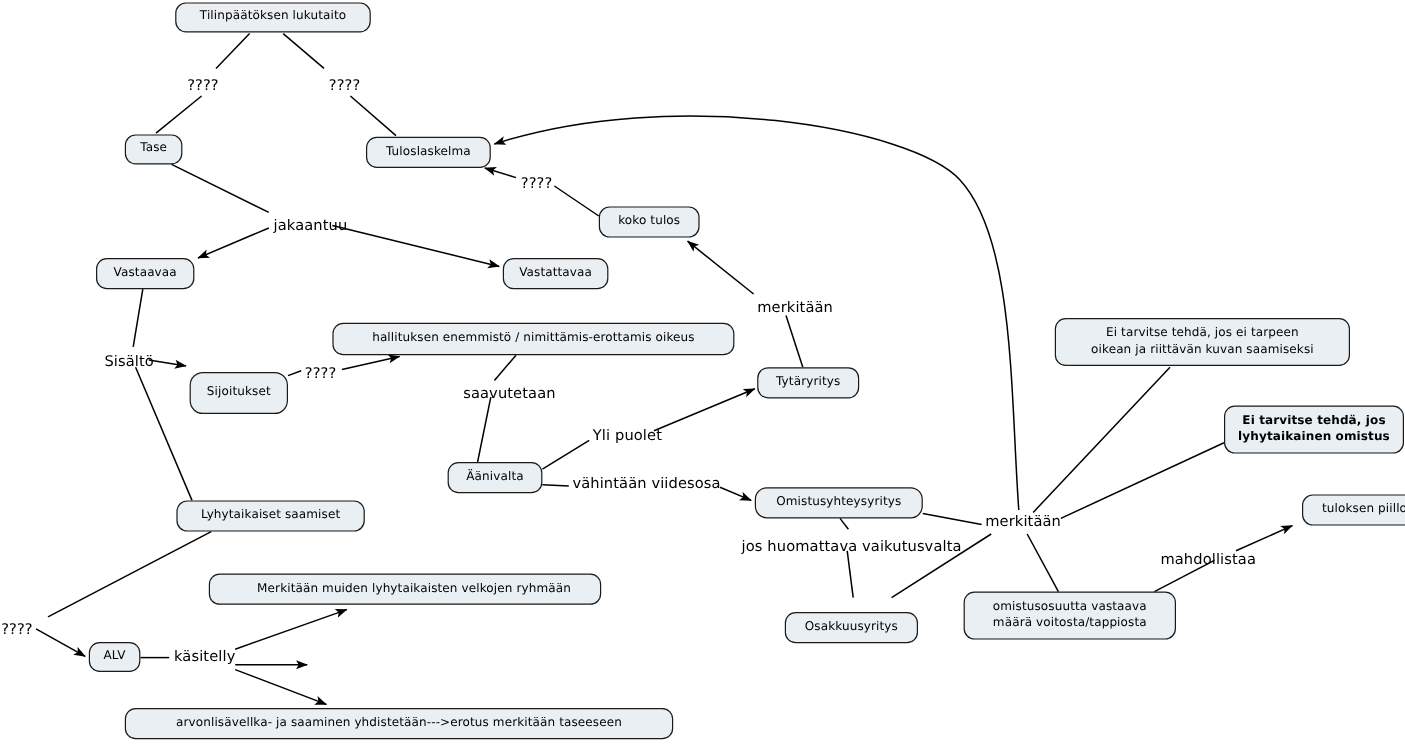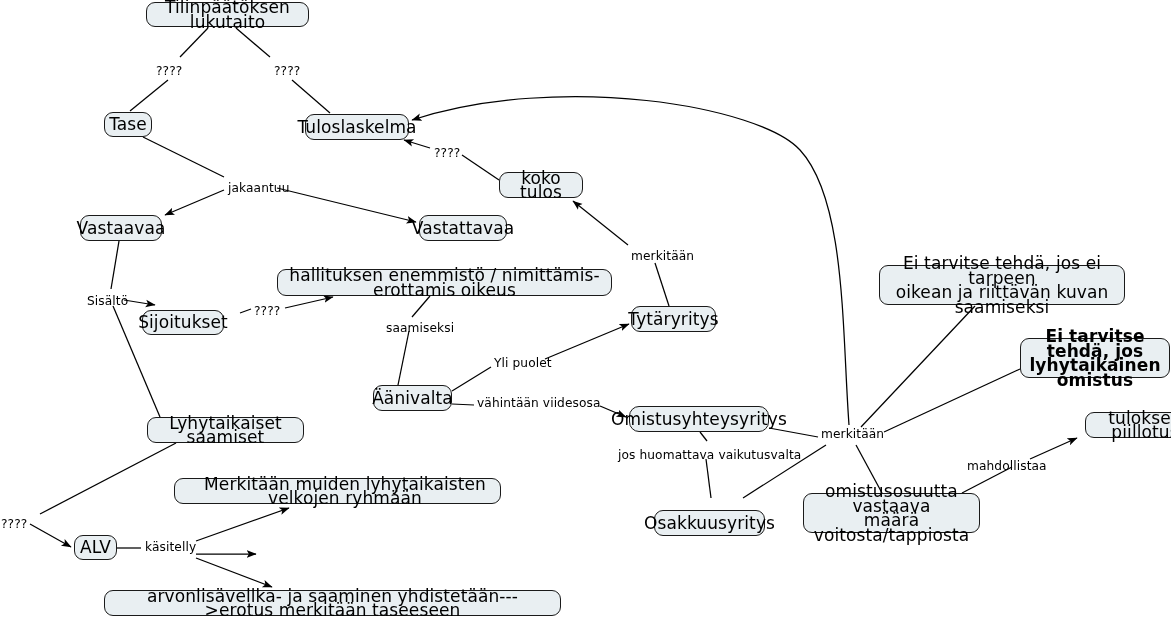--- a/index.html
+++ b/index.html
@@ -13,21 +13,21 @@
     overflow:hidden;
   }
   #edges{position:absolute;left:0;top:0;width:1171px;height:620px;}
   .node{
     position:absolute;
     box-sizing:border-box;
     background:#e9eff2;
     border:1.3px solid #1a1a1a;
     border-radius:9px;
     color:#000000;
-    font-size:17px;
+    font-size:10px;
     line-height:14.5px;
     text-align:center;
     display:flex;
     align-items:center;
     justify-content:center;
     padding:3px 9px;
     white-space:pre-line;
     letter-spacing:.1px;
   }
   .edge-label{
@@ -112,21 +112,21 @@
     </g>
   </svg>
 
   <div class="node" style="left:146px;top:2px;width:163px;height:25px;">Tilinpäätöksen lukutaito</div>
   <div class="node" style="left:104px;top:112px;width:48px;height:25px;">Tase</div>
   <div class="node" style="left:305px;top:114px;width:104px;height:26px;">Tuloslaskelma</div>
   <div class="node" style="left:499px;top:172px;width:84px;height:26px;">koko tulos</div>
   <div class="node" style="left:80px;top:215px;width:82px;height:26px;">Vastaavaa</div>
   <div class="node" style="left:419px;top:215px;width:88px;height:26px;">Vastattavaa</div>
   <div class="node" style="left:277px;top:269px;width:335px;height:27px;">hallituksen enemmistö / nimittämis-erottamis oikeus</div>
-  <div class="node" style="left:142px;top:310px;width:82px;height:25px;">Sijoitukset</div>
+  <div class="node" style="left:158px;top:310px;width:82px;height:35px;border-radius:11px;">Sijoitukset</div>
   <div class="node" style="left:631px;top:306px;width:85px;height:26px;">Tytäryritys</div>
   <div class="node" style="left:373px;top:385px;width:79px;height:26px;">Äänivalta</div>
   <div class="node" style="left:147px;top:417px;width:157px;height:26px;">Lyhytaikaiset saamiset</div>
   <div class="node" style="left:629px;top:406px;width:140px;height:26px;border-radius:10px;">Omistusyhteysyritys</div>
   <div class="node" style="left:654px;top:498px;width:111px;height:26px;margin-top:12px;">Osakkuusyritys</div>
   <div class="node" style="left:803px;top:493px;width:177px;height:40px;">omistusosuutta vastaava
 määrä voitosta/tappiosta</div>
   <div class="node" style="left:879px;top:265px;width:246px;height:40px;">Ei tarvitse tehdä, jos ei tarpeen
 oikean ja riittävän kuvan saamiseksi</div>
   <div class="node" style="left:1020px;top:338px;width:150px;height:40px;font-weight:bold;">Ei tarvitse tehdä, jos
@@ -135,21 +135,21 @@
   <div class="node" style="left:74px;top:535px;width:43px;height:25px;">ALV</div>
   <div class="node" style="left:174px;top:478px;width:327px;height:26px;padding-left:24px;">Merkitään muiden lyhytaikaisten velkojen ryhmään</div>
   <div class="node" style="left:104px;top:590px;width:457px;height:26px;">arvonlisävellka- ja saaminen yhdistetään---&gt;erotus merkitään taseeseen</div>
 
   <div class="edge-label" style="left:156px;top:65px;">????</div>
   <div class="edge-label" style="left:274px;top:65px;">????</div>
   <div class="edge-label" style="left:434px;top:147px;">????</div>
   <div class="edge-label" style="left:228px;top:182px;">jakaantuu</div>
   <div class="edge-label" style="left:87px;top:295px;">Sisältö</div>
   <div class="edge-label" style="left:254px;top:305px;">????</div>
-  <div class="edge-label" style="left:386px;top:322px;">saamiseksi</div>
+  <div class="edge-label" style="left:386px;top:322px;">saavutetaan</div>
   <div class="edge-label" style="left:494px;top:357px;">Yli puolet</div>
   <div class="edge-label" style="left:477px;top:397px;">vähintään viidesosa</div>
   <div class="edge-label" style="left:631px;top:250px;">merkitään</div>
   <div class="edge-label" style="left:821px;top:428px;">merkitään</div>
   <div class="edge-label" style="left:618px;top:449px;">jos huomattava vaikutusvalta</div>
   <div class="edge-label" style="left:967px;top:460px;">mahdollistaa</div>
   <div class="edge-label" style="left:1px;top:518px;">????</div>
   <div class="edge-label" style="left:145px;top:541px;">käsitelly</div>
 
 </div>

